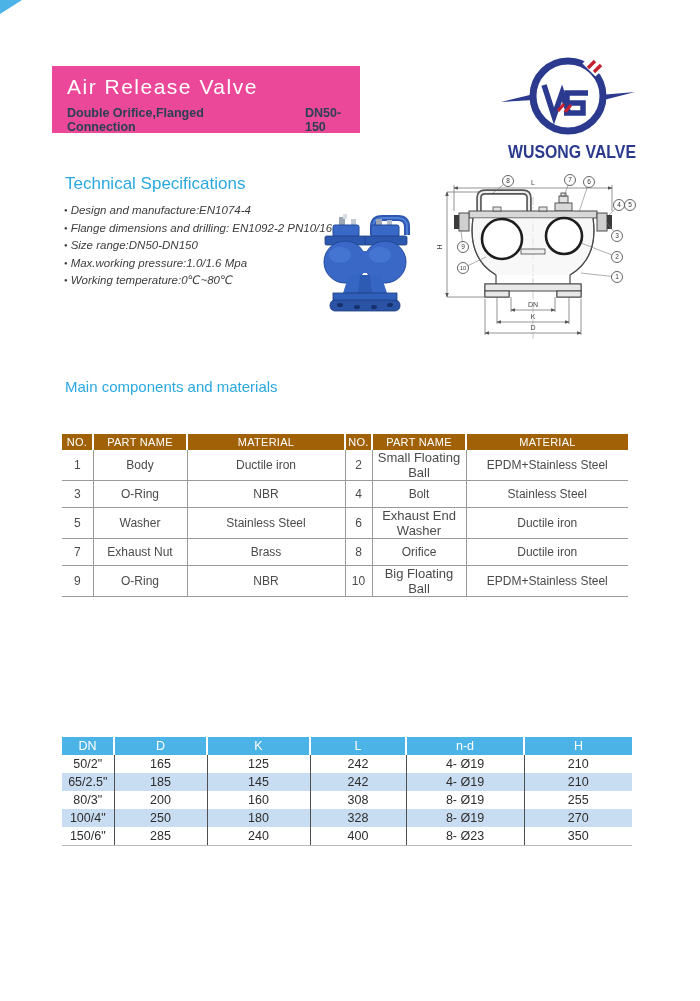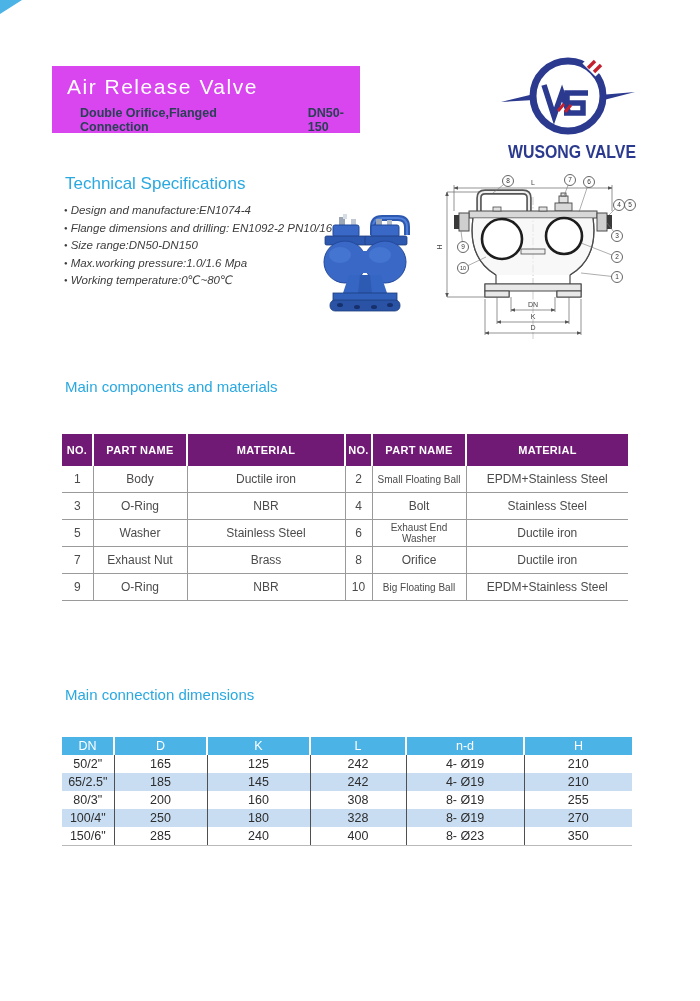--- a/index.html
+++ b/index.html
@@ -4,23 +4,23 @@
 <style>
   html,body{margin:0;padding:0;background:#fff;}
   .page{position:relative;width:700px;height:1001px;background:#ffffff;overflow:hidden;
         font-family:"Liberation Sans","DejaVu Sans",sans-serif;}
 
   
   .corner-tri{position:absolute;left:0;top:0;width:0;height:0;
     border-top:14px solid #4bb3e6;border-right:22px solid transparent;}
 
   
-  .header-box{position:absolute;left:52px;top:66px;width:308px;height:67px;background:#d946ef;}
+  .header-box{position:absolute;left:52px;top:66px;width:308px;height:67px;background:#ec4899;}
   .header-title{margin:9px 0 0 15px;font-size:21px;letter-spacing:1.5px;color:#ffffff;font-weight:400;}
-  .header-sub{margin:7px 0 0 28px;font-size:12.5px;font-weight:bold;color:#294055;display:flex;}
+  .header-sub{margin:7px 0 0 15px;font-size:12.5px;font-weight:bold;color:#294055;display:flex;}
   .header-sub .rng{margin-left:36px;}
 
   
   .logo{position:absolute;left:498px;top:52px;width:148px;height:116px;}
 
   
   .sec-h{position:absolute;color:#2aa9e1;font-weight:normal;}
   .ts-h{left:65px;top:174px;font-size:17px;}
   .comp-h{left:65px;top:378px;font-size:15px;}
   .dim-h{left:65px;top:686px;font-size:15px;}
@@ -28,27 +28,27 @@
   
   .bullets{position:absolute;left:64px;top:202px;margin:0;padding:0;list-style:none;font-style:italic;}
   .bullets li{font-size:11.5px;color:#3c3c3c;line-height:17.5px;white-space:nowrap;}
   .bullets li::before{content:"●";font-size:6px;vertical-align:2px;margin-right:3px;}
 
   .valve{position:absolute;left:313px;top:205px;}
   .drawing{position:absolute;left:433px;top:169px;}
 
   
   .comp-table{position:absolute;left:62px;top:434px;width:566px;border-collapse:collapse;table-layout:fixed;}
-  .comp-table th{background:#701a75;color:#fff;font-size:11px;font-weight:bold;height:32px;
+  .comp-table th{background:#a16207;color:#fff;font-size:11px;font-weight:normal;height:16px;
       border-right:2px solid #fff;letter-spacing:.3px;padding:0;}
   .comp-table th:last-child{border-right:none;}
   .comp-table td{height:26px;border-right:1px solid #9a9a9a;border-bottom:1px solid #9a9a9a;
       font-size:12px;color:#4b4b4b;text-align:center;padding:0;}
   .comp-table td:last-child{border-right:none;}
-  .comp-table td.sm{font-size:10px;margin-left:20px;}
+  .comp-table td.sm{font-size:13px;margin-left:20px;}
 
   
   .dim-table{position:absolute;left:62px;top:737px;width:570px;border-collapse:collapse;table-layout:fixed;}
   .dim-table th{background:#4bb3e6;color:#fff;font-size:12.5px;font-weight:normal;height:18px;
       border-right:2px solid #fff;padding:0;}
   .dim-table th:last-child{border-right:none;}
   .dim-table td{height:18px;font-size:12.5px;color:#2d2d2d;text-align:center;padding:0;
       border-right:1px solid #4f4f4f;}
   .dim-table td:last-child{border-right:none;}
   .dim-table tbody tr:nth-child(even){background:#c8ddf1;}
@@ -283,21 +283,20 @@
           <td>9</td>
           <td>O-Ring</td>
           <td>NBR</td>
           <td>10</td>
           <td class="sm">Big Floating Ball</td>
           <td>EPDM+Stainless Steel</td>
         </tr>
       </tbody>
   </table>
 
-  <div class="sec-h dim-h">Main connection dimensions</div>
   <table class="dim-table">
     <colgroup>
         <col style="width:52px">
         <col style="width:93px">
         <col style="width:103px">
               <col style="width:96px">
         <col style="width:118px">
         <col style="width:108px">
       </colgroup>
     <thead>

